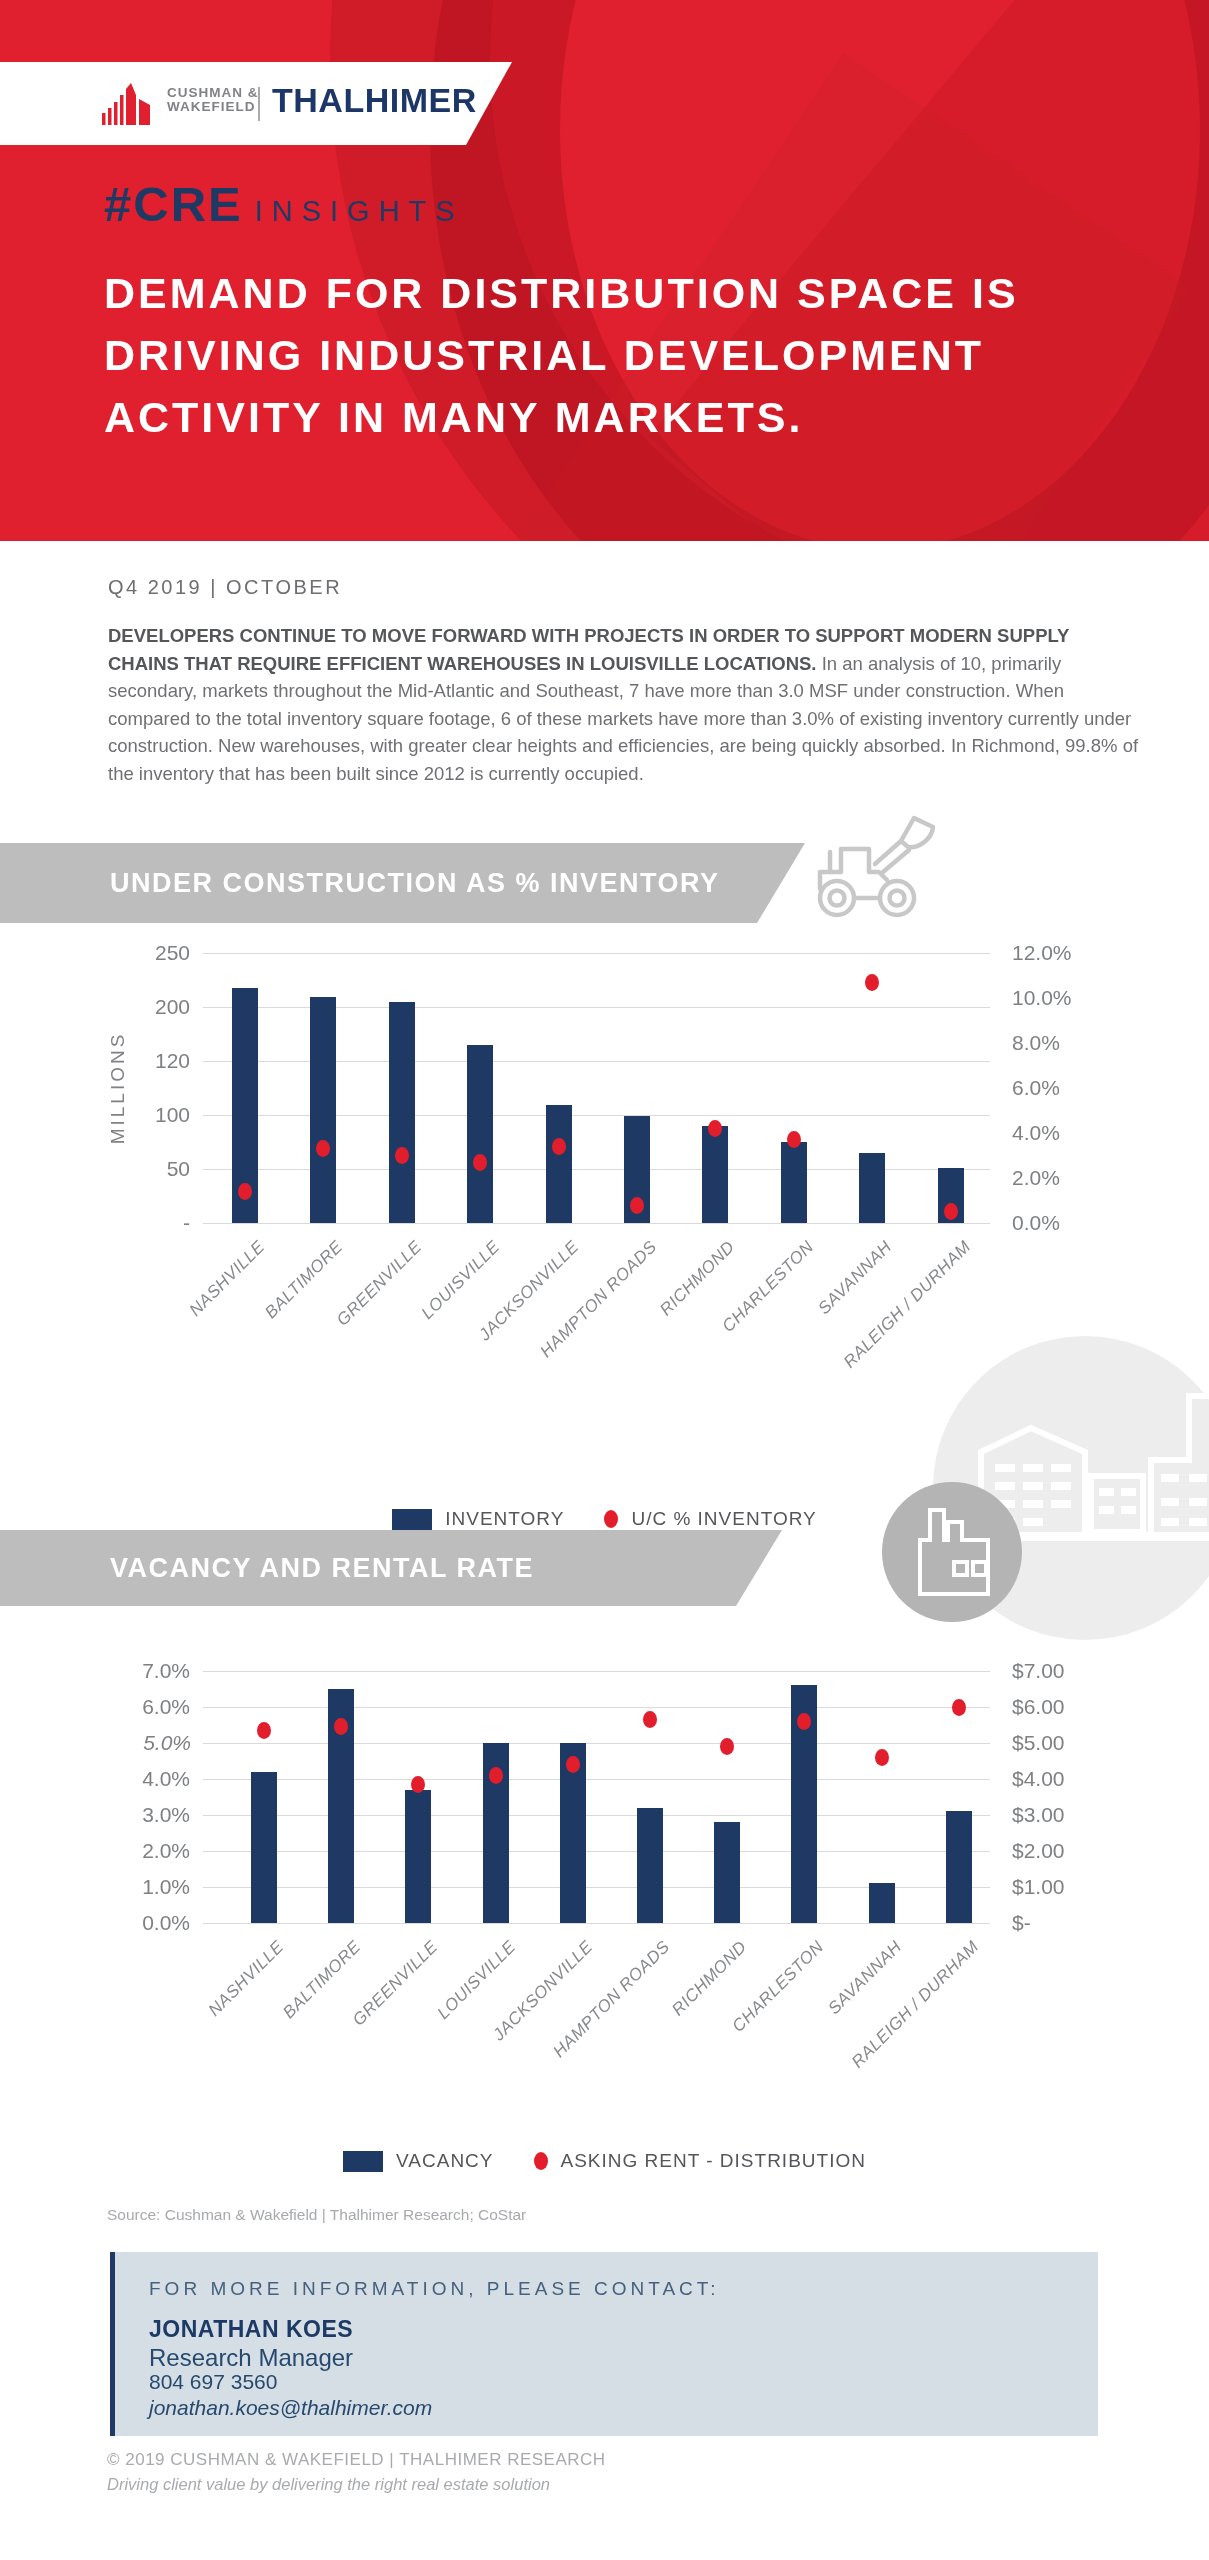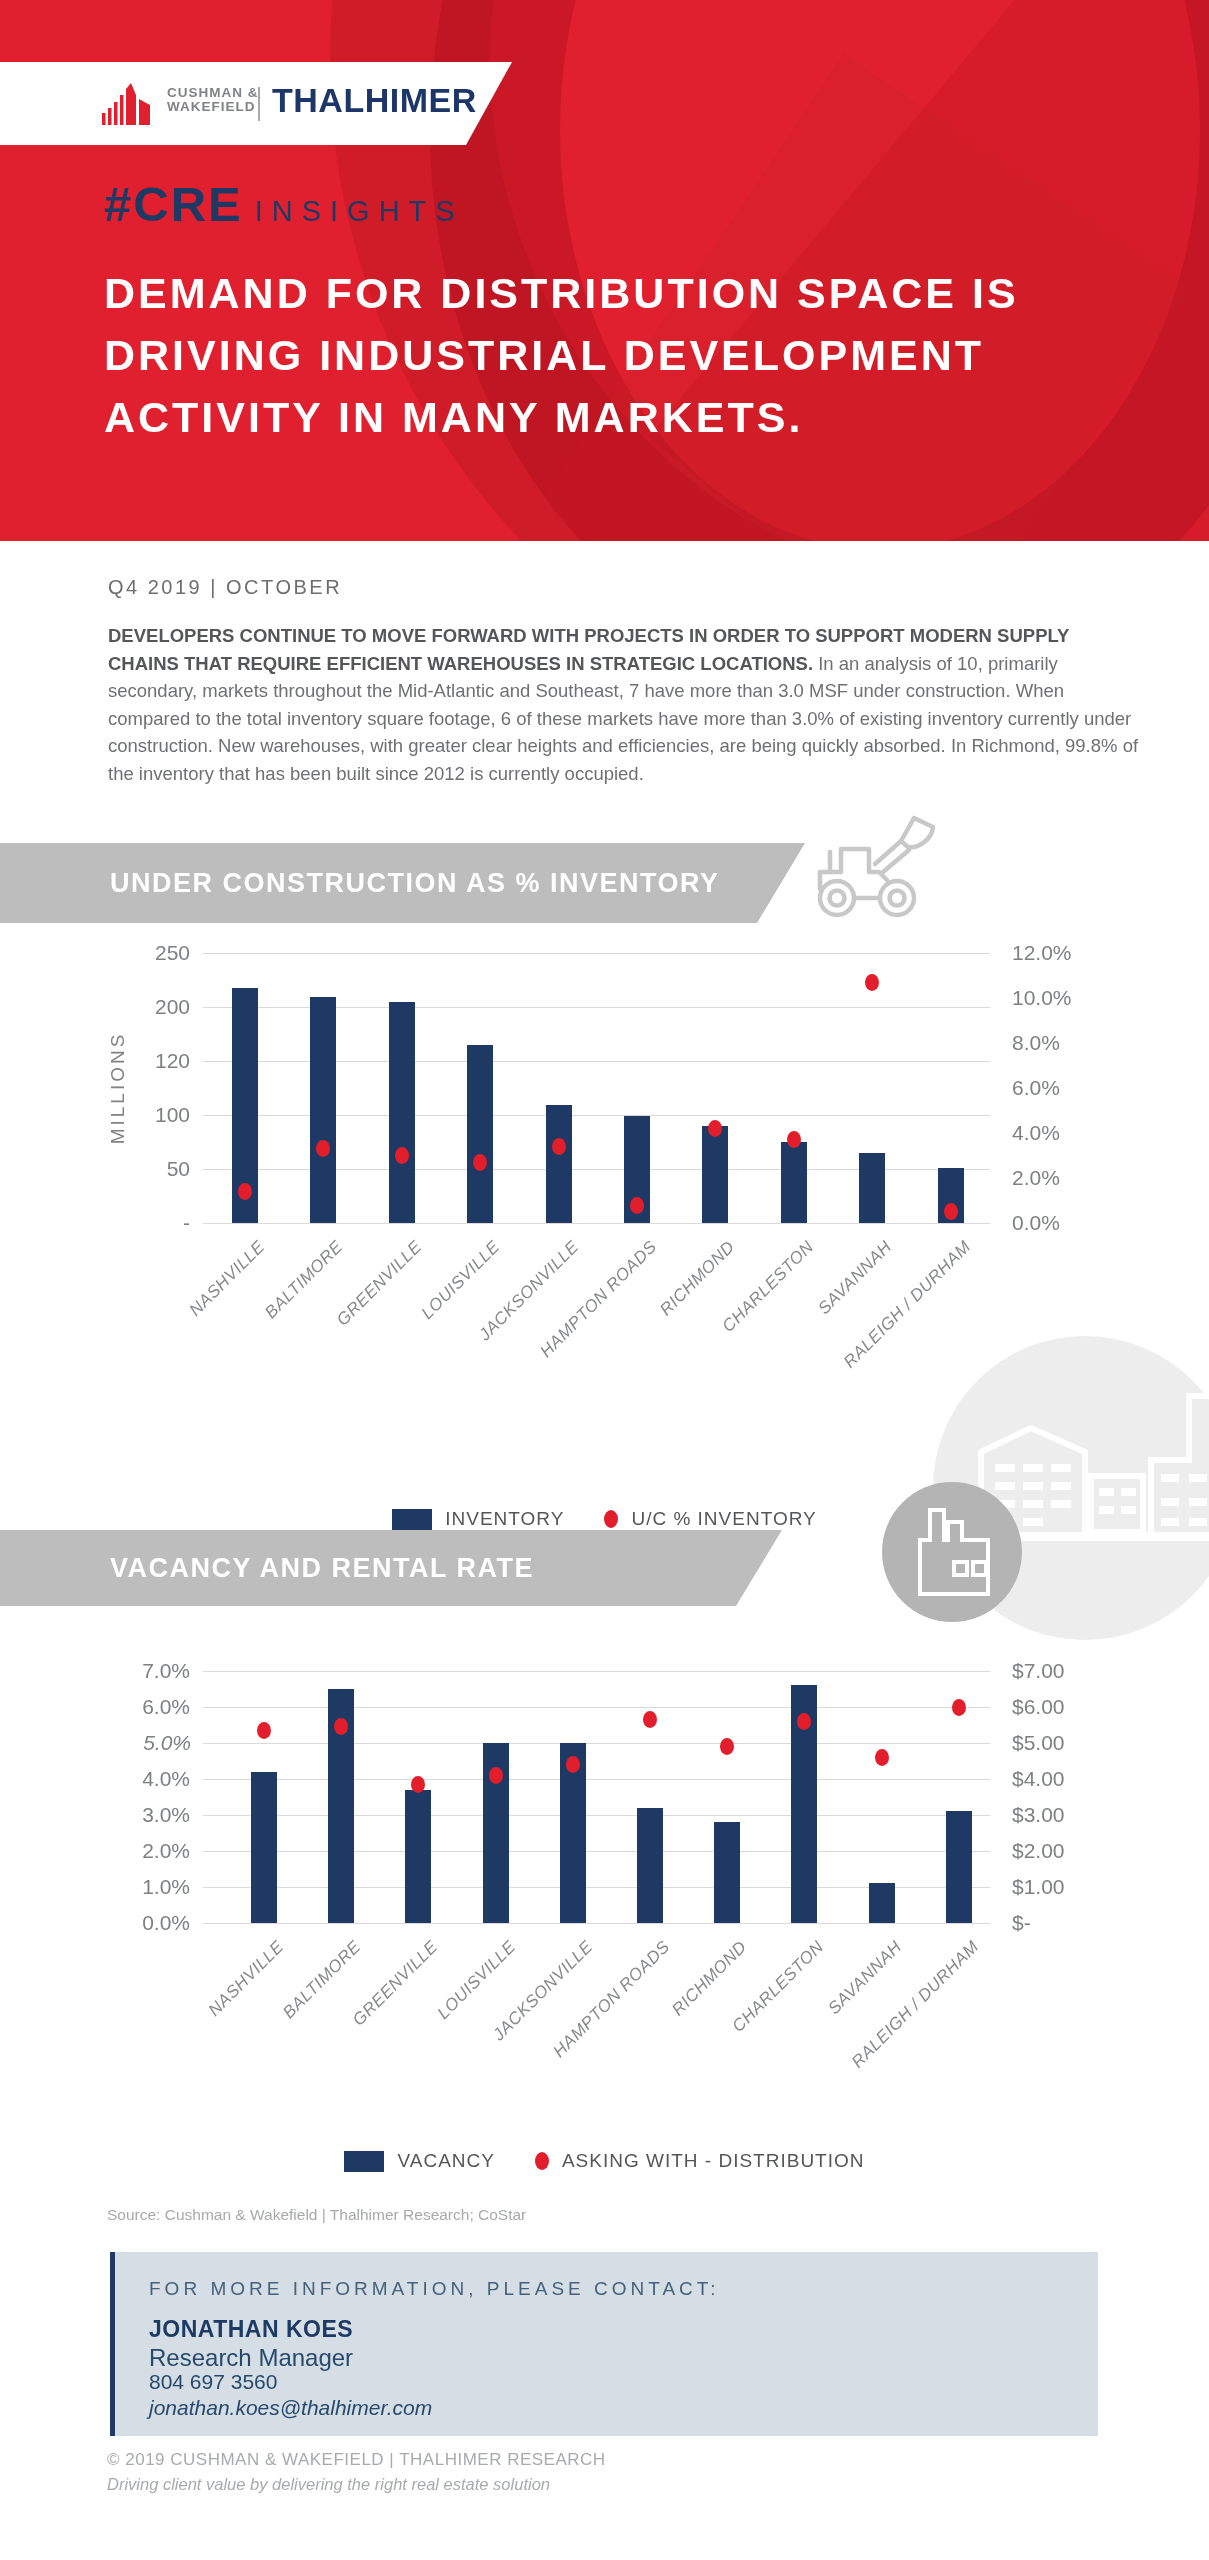--- a/index.html
+++ b/index.html
@@ -116,21 +116,21 @@
 
     <div class="hero-heading">
       <div>DEMAND FOR DISTRIBUTION SPACE IS</div>
       <div>DRIVING INDUSTRIAL DEVELOPMENT</div>
       <div>ACTIVITY IN MANY MARKETS.</div>
     </div>
   </div>
 
   <div class="date-line">Q4 2019 | OCTOBER</div>
   <div class="intro">
-    <span class="lead">DEVELOPERS CONTINUE TO MOVE FORWARD WITH PROJECTS IN ORDER TO SUPPORT MODERN SUPPLY CHAINS THAT REQUIRE EFFICIENT WAREHOUSES IN STRATEGIC LOCATIONS.</span>
+    <span class="lead">DEVELOPERS CONTINUE TO MOVE FORWARD WITH PROJECTS IN ORDER TO SUPPORT MODERN SUPPLY CHAINS THAT REQUIRE EFFICIENT WAREHOUSES IN LOUISVILLE LOCATIONS.</span>
     <span>In an analysis of 10, primarily secondary, markets throughout the Mid-Atlantic and Southeast, 7 have more than 3.0 MSF under construction. When compared to the total inventory square footage, 6 of these markets have more than 3.0% of existing inventory currently under construction. New warehouses, with greater clear heights and efficiencies, are being quickly absorbed. In Richmond, 99.8% of the inventory that has been built since 2012 is currently occupied.</span>
   </div>
 
   <div class="banner banner1">
     <span>UNDER CONSTRUCTION AS % INVENTORY</span>
   </div>
   <svg class="tractor" viewBox="0 0 152 114" fill="none" stroke="#c8c8c8" stroke-width="4.5" stroke-linecap="round" stroke-linejoin="round">
     <circle cx="42" cy="88" r="17"></circle>
       <circle cx="42" cy="88" r="7.5"></circle>
     <circle cx="102" cy="88" r="17"></circle>
@@ -303,21 +303,21 @@
       <div class="xlabel" style="left: 372.8px; top: 279px;">JACKSONVILLE</div>
       <div class="xlabel" style="left: 450px; top: 279px;">HAMPTON ROADS</div>
       <div class="xlabel" style="left: 527.2px; top: 279px;">RICHMOND</div>
       <div class="xlabel" style="left: 604.4px; top: 279px;">CHARLESTON</div>
       <div class="xlabel" style="left: 681.6px; top: 279px;">SAVANNAH</div>
       <div class="xlabel" style="left: 758.8px; top: 279px;">RALEIGH / DURHAM</div>
       <div class="legend" style="top: 492px;">
         <span class="swatch-bar"></span>
         <span>VACANCY</span>
         <span class="swatch-dot"></span>
-        <span>ASKING WITH - DISTRIBUTION</span>
+        <span>ASKING RENT - DISTRIBUTION</span>
       </div>
     </div>
 
   <div class="source-line">Source: Cushman &amp; Wakefield | Thalhimer Research; CoStar</div>
 
   <div class="contact-box">
     <div class="contact-heading">FOR MORE INFORMATION, PLEASE CONTACT:</div>
     <div class="contact-name">JONATHAN KOES</div>
     <div class="contact-title">Research Manager</div>
     <div class="contact-phone">804 697 3560</div>

